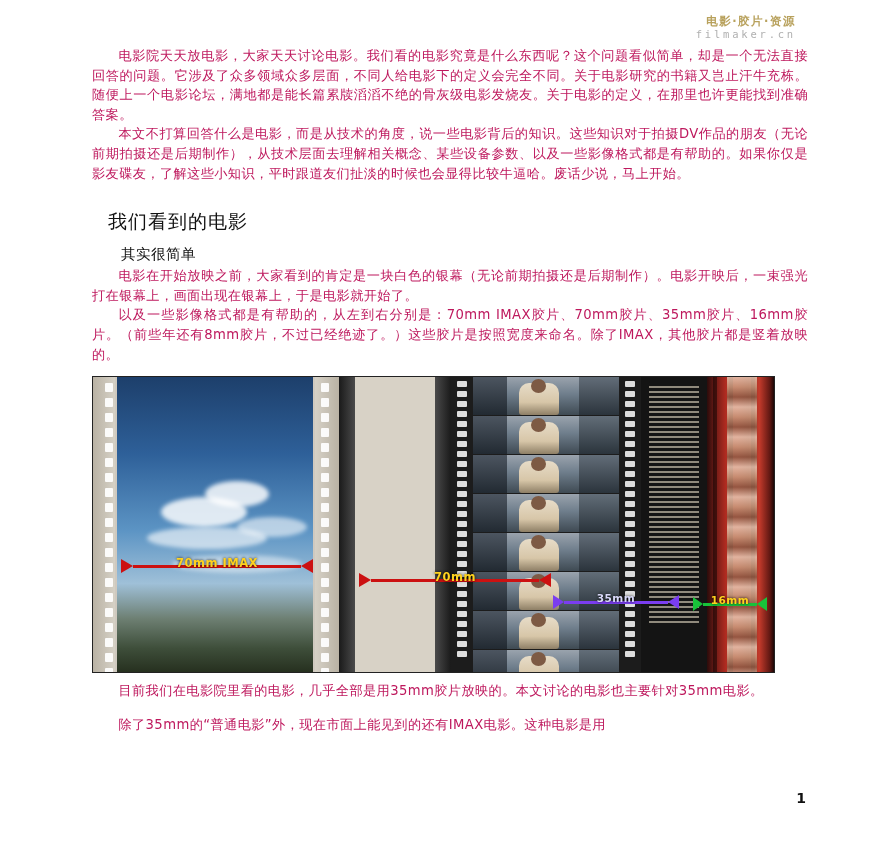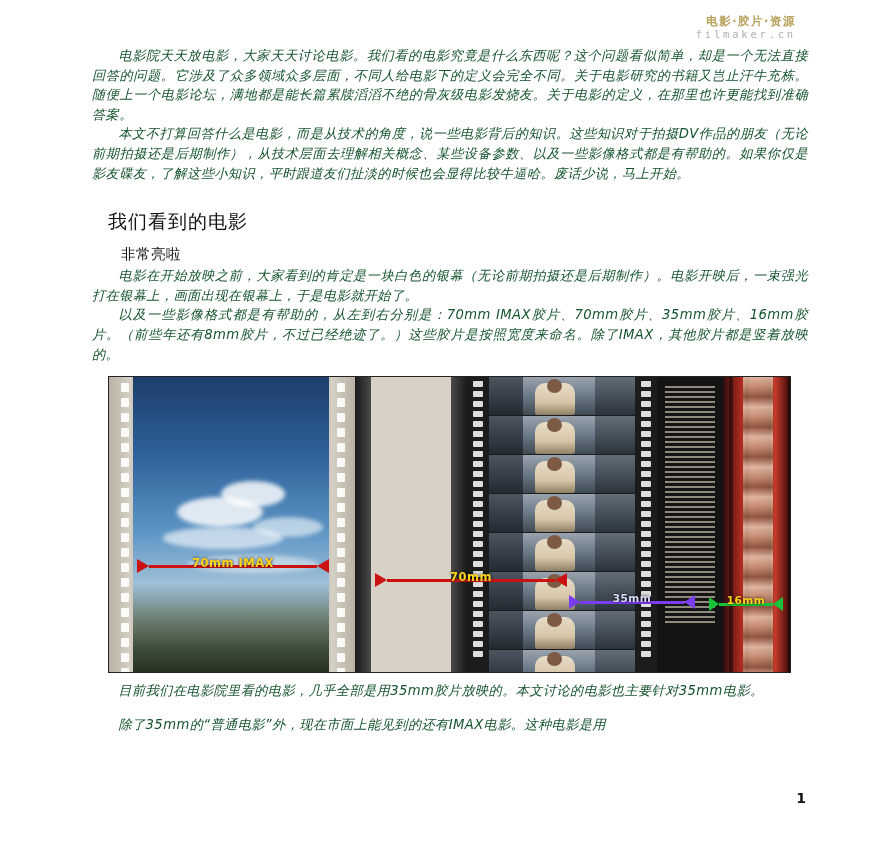--- a/index.html
+++ b/index.html
@@ -46,22 +46,21 @@
     top: 46px;
     width: 716px;
   }
   p.para {
     margin: 0 0 0 0;
     font-size: 13.2px;
     line-height: 19.6px;
     text-align: justify;
     text-indent: 2em;
     letter-spacing: 0.4px;
-    color: #14532d;
-    font-style: italic;
+    color: #be185d;
   }
   h2.section {
     font-size: 19px;
     font-weight: normal;
     margin: 26px 0 10px 16px;
     letter-spacing: 1px;
     color: #111;
   }
   h3.subsection {
     font-size: 14.5px;
@@ -70,21 +69,21 @@
     text-indent: 2em;
     letter-spacing: 0.5px;
     color: #111;
   }
   .gap-sm { height: 8px; }
   .gap-md { height: 14px; }
 
   
   .figure {
     position: relative;
-    margin: 12px 0 0 16px;
+    margin: 12px 0 0 0;
     width: 683px;
     height: 297px;
     background: #701a75;
     overflow: hidden;
     border: 1px solid #222;
     box-sizing: border-box;
   }
   .strip {
     position: absolute;
     top: 0;
@@ -315,21 +314,21 @@
     <div class="line2">filmaker.cn</div>
   </div>
 
   <div class="content">
 
     <p class="para">电影院天天放电影，大家天天讨论电影。我们看的电影究竟是什么东西呢？这个问题看似简单，却是一个无法直接回答的问题。它涉及了众多领域众多层面，不同人给电影下的定义会完全不同。关于电影研究的书籍又岂止汗牛充栋。随便上一个电影论坛，满地都是能长篇累牍滔滔不绝的骨灰级电影发烧友。关于电影的定义，在那里也许更能找到准确答案。</p>
     <p class="para">本文不打算回答什么是电影，而是从技术的角度，说一些电影背后的知识。这些知识对于拍摄DV作品的朋友（无论前期拍摄还是后期制作），从技术层面去理解相关概念、某些设备参数、以及一些影像格式都是有帮助的。如果你仅是影友碟友，了解这些小知识，平时跟道友们扯淡的时候也会显得比较牛逼哈。废话少说，马上开始。</p>
 
     <h2 class="section">我们看到的电影</h2>
 
-    <h3 class="subsection">非常亮啦</h3>
+    <h3 class="subsection">其实很简单</h3>
 
     <p class="para">电影在开始放映之前，大家看到的肯定是一块白色的银幕（无论前期拍摄还是后期制作）。电影开映后，一束强光打在银幕上，画面出现在银幕上，于是电影就开始了。</p>
     <p class="para">以及一些影像格式都是有帮助的，从左到右分别是：70mm IMAX胶片、70mm胶片、35mm胶片、16mm胶片。（前些年还有8mm胶片，不过已经绝迹了。）这些胶片是按照宽度来命名。除了IMAX，其他胶片都是竖着放映的。</p>
 
     <div class="figure">
 
       <div class="strip s-imax-bg"></div>
       <div class="strip s-imax-edgeL"></div>
       <div class="strip s-imax-edgeR"></div>
       <div class="sky">

